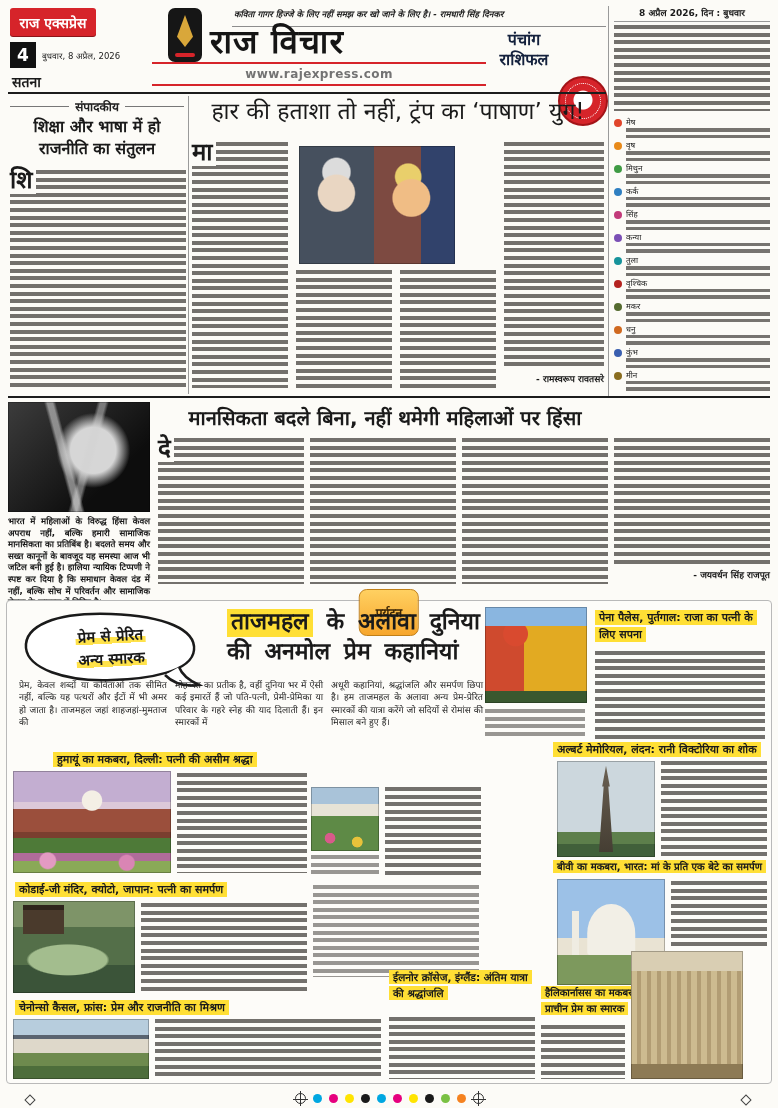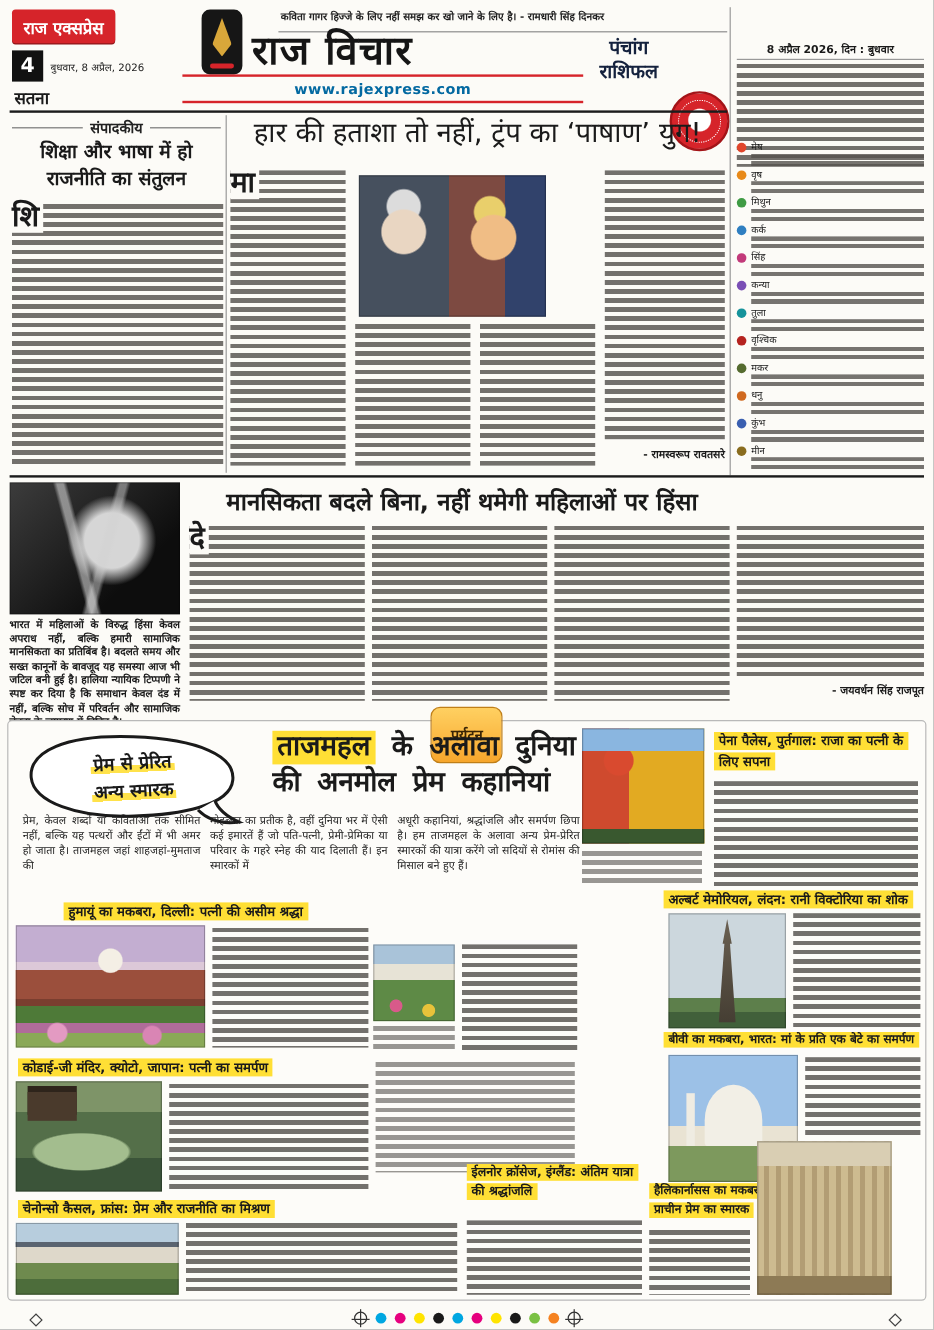--- a/index.html
+++ b/index.html
@@ -21,21 +21,21 @@
   
   .quote { font-size:8.5px; font-weight:bold; color:#222; }
   .brandbox { background:#d6242a; color:#fff; font-weight:bold; font-size:14px; display:flex; align-items:center; justify-content:center; border-radius:3px; box-shadow:0 1px 0 #8d1418; }
   .pagenum { background:#111; color:#fff; font-weight:bold; font-size:17px; display:flex; align-items:center; justify-content:center; }
   .datetxt { font-size:8.5px; color:#222; }
   .edition { font-size:14px; font-weight:bold; }
   .nib { width:34px; height:54px; background:#161616; border-radius:7px; position:relative; }
   .nib::after { content:""; position:absolute; left:50%; top:7px; transform:translateX(-50%); width:16px; height:32px; background:#d9a73a; clip-path:polygon(50% 0,100% 68%,50% 100%,0 68%); }
   .nib::before { content:""; position:absolute; left:50%; bottom:5px; transform:translateX(-50%); width:20px; height:4px; background:#d6242a; border-radius:2px; }
   .masthead { font-size:33px; font-weight:bold; letter-spacing:1px; color:#151515; }
-  .website { color:#0369a1; font-weight:bold; font-size:12px; text-align:center; letter-spacing:.4px; }
+  .website { color:#737373; font-weight:bold; font-size:12px; text-align:center; letter-spacing:.4px; }
   .panlabel { font-size:16px; font-weight:bold; color:#14213d; line-height:1.25; text-align:center; }
   .stamp { width:50px; height:50px; border-radius:50%; background:radial-gradient(circle at 50% 48%, #fff 0 9px, #d6242a 10px 100%); border:2px solid #a31418; position:relative; }
   .stamp::after { content:""; position:absolute; inset:5px; border:1.5px dotted #fff; border-radius:50%; }
 
   
   .kicker { display:flex; align-items:center; gap:6px; font-weight:bold; font-size:12px; color:#222; }
   .kicker::before,.kicker::after { content:""; flex:1; border-top:1.5px solid #777; }
   .h-ed { font-size:16px; font-weight:bold; text-align:center; line-height:1.35; }
   .h-lead { font-size:23px; font-weight:normal; text-align:center; line-height:1.2; }
   .h-women { font-size:20px; font-weight:bold; text-align:center; }
@@ -111,21 +111,21 @@
   .target { width:11px; height:11px; border:1.2px solid #333; border-radius:50%; position:relative; display:inline-block; }
   .target::before { content:""; position:absolute; left:50%; top:-3px; bottom:-3px; width:1px; background:#333; }
   .target::after { content:""; position:absolute; top:50%; left:-3px; right:-3px; height:1px; background:#333; }
   .diamond { position:absolute; top:1096px; width:8px; height:8px; border:1.5px solid #444; transform:rotate(45deg); }
 </style>
 </head>
 <body>
 
 <div class="page">
 
-  <div class="abs quote" style="left:234px; top:8px; width:372px;">कविता गागर हिज्जे के लिए नहीं समझ कर खो जाने के लिए है। - रामधारी सिंह दिनकर</div>
+  <div class="abs quote" style="left:234px; top:8px; width:372px;font-style:italic;">कविता गागर हिज्जे के लिए नहीं समझ कर खो जाने के लिए है। - रामधारी सिंह दिनकर</div>
   <div class="rule-h thin" style="left:232px; top:26px; width:374px; height:1px;"></div>
 
   <div class="abs brandbox" style="left:10px; top:8px; width:86px; height:28px;">राज एक्सप्रेस</div>
   <div class="abs pagenum" style="left:10px; top:42px; width:26px; height:26px;">4</div>
   <div class="abs datetxt" style="left:42px; top:50px; width:130px;">बुधवार, 8 अप्रैल, 2026</div>
   <div class="abs edition" style="left:12px; top:72px;">सतना</div>
 
   <div class="abs nib" style="left:168px; top:8px;"></div>
   <div class="abs masthead" style="left:210px; top:18px;">राज विचार</div>
   <div class="rule-red" style="left:152px; top:62px; width:334px;"></div>
@@ -134,21 +134,21 @@
 
   <div class="abs panlabel" style="left:494px; top:30px; width:60px;">
     <div>पंचांग</div>
     <div>राशिफल</div>
   </div>
   <div class="abs stamp" style="left:558px; top:22px;"></div>
 
   <div class="rule-h" style="left:8px; top:92px; width:598px; height:2px;"></div>
 
   <div class="rule-v" style="left:608px; top:6px; height:390px;"></div>
-  <div class="abs" style="left:614px; top:6px; width:156px;margin-top:28px;">
+  <div class="abs" style="left:614px; top:6px; width:156px;">
     <div class="pan-head">8 अप्रैल 2026, दिन : बुधवार</div>
     <div class="sim" style="height:86px;"></div>
   </div>
   <div class="abs" id="horoscope-list" style="left:614px; top:118px; width:156px;">
       <div class="horo-row">
         <span class="horo-dot" style="background: rgb(224, 69, 43);"></span>
         <span class="horo-name">मेष</span>
         <span class="horo-sim"></span>
       </div>
       <div class="horo-row">

